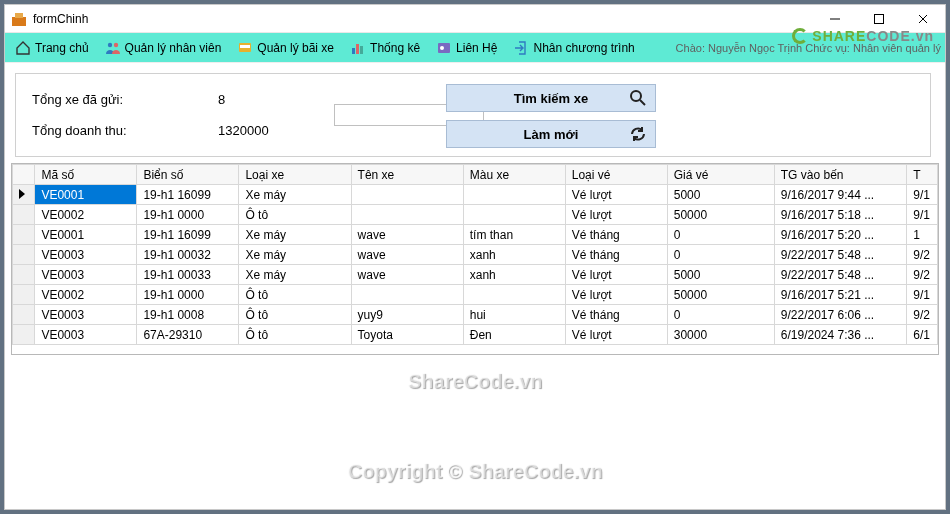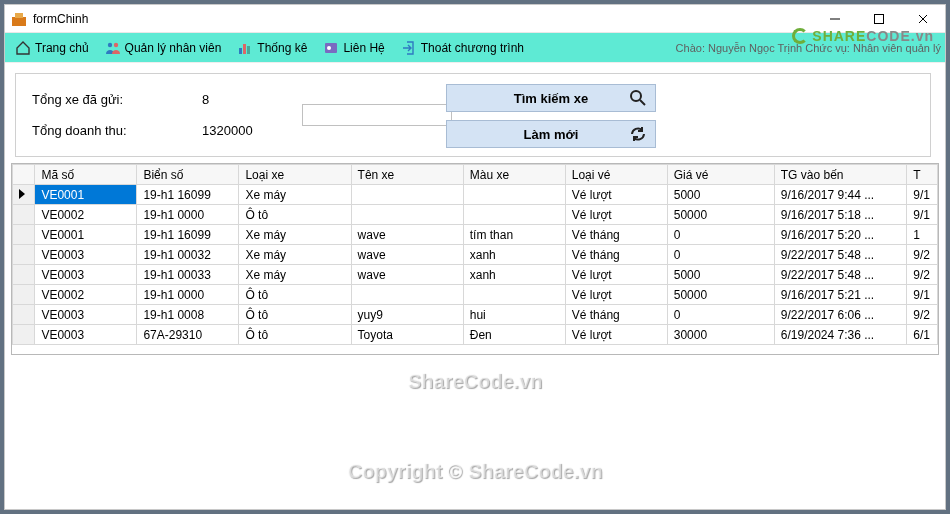--- a/index.html
+++ b/index.html
@@ -71,21 +71,21 @@
     white-space: nowrap;
   }
   .summary-panel {
     margin: 10px 14px 6px 10px;
     border: 1px solid #d0d0d0;
     height: 84px;
     background: #fff;
     display: flex;
     align-items: center;
     padding: 0 16px;
-    gap: 0;
+    gap: 16px;
     position: relative;
   }
   .summary-left {
     display: flex;
     flex-direction: column;
     gap: 16px;
     width: 170px;
   }
   .summary-vals {
     display: flex;
@@ -249,20 +249,29 @@
             <circle cx="11" cy="5" r="2.2" fill="#d66"></circle>
             <path d="M1 14c0-3 2-4 4-4s4 1 4 4" fill="#2f7ac1"></path>
             <path d="M7 14c0-3 2-4 4-4s4 1 4 4" fill="#d66"></path>
           </svg>
       </span>
       <span>Quản lý nhân viên</span>
     </div>
     <div class="tb-item">
       <span class="ico">
         <svg viewBox="0 0 16 16">
+            <rect x="2" y="3" width="12" height="9" rx="1" fill="#e6b12e"></rect>
+            <rect x="3" y="5" width="10" height="3" fill="#fff"></rect>
+          </svg>
+      </span>
+      <span>Quản lý bãi xe</span>
+    </div>
+    <div class="tb-item">
+      <span class="ico">
+        <svg viewBox="0 0 16 16">
             <rect x="2" y="8" width="3" height="6" fill="#2f7ac1"></rect>
             <rect x="6" y="4" width="3" height="10" fill="#d66"></rect>
             <rect x="10" y="6" width="3" height="8" fill="#4a9"></rect>
           </svg>
       </span>
       <span>Thống kê</span>
     </div>
     <div class="tb-item">
       <span class="ico">
         <svg viewBox="0 0 16 16">
@@ -272,21 +281,21 @@
       </span>
       <span>Liên Hệ</span>
     </div>
     <div class="tb-item">
       <span class="ico">
         <svg viewBox="0 0 16 16">
             <path d="M6 2h6v12H6" fill="none" stroke="#2f7ac1" stroke-width="1.4"></path>
             <path d="M2 8h7M7 5l3 3-3 3" fill="none" stroke="#2f7ac1" stroke-width="1.4"></path>
           </svg>
       </span>
-      <span>Thoát chương trình</span>
+      <span>Nhân chương trình</span>
     </div>
     <div class="greeting">Chào: Nguyễn Ngọc Trịnh Chức vụ: Nhân viên quản lý</div>
   </div>
 
   <div class="summary-panel">
     <div class="summary-left">
       <span>Tổng xe đã gửi:</span>
       <span>Tổng doanh thu:</span>
     </div>
     <div class="summary-vals">

